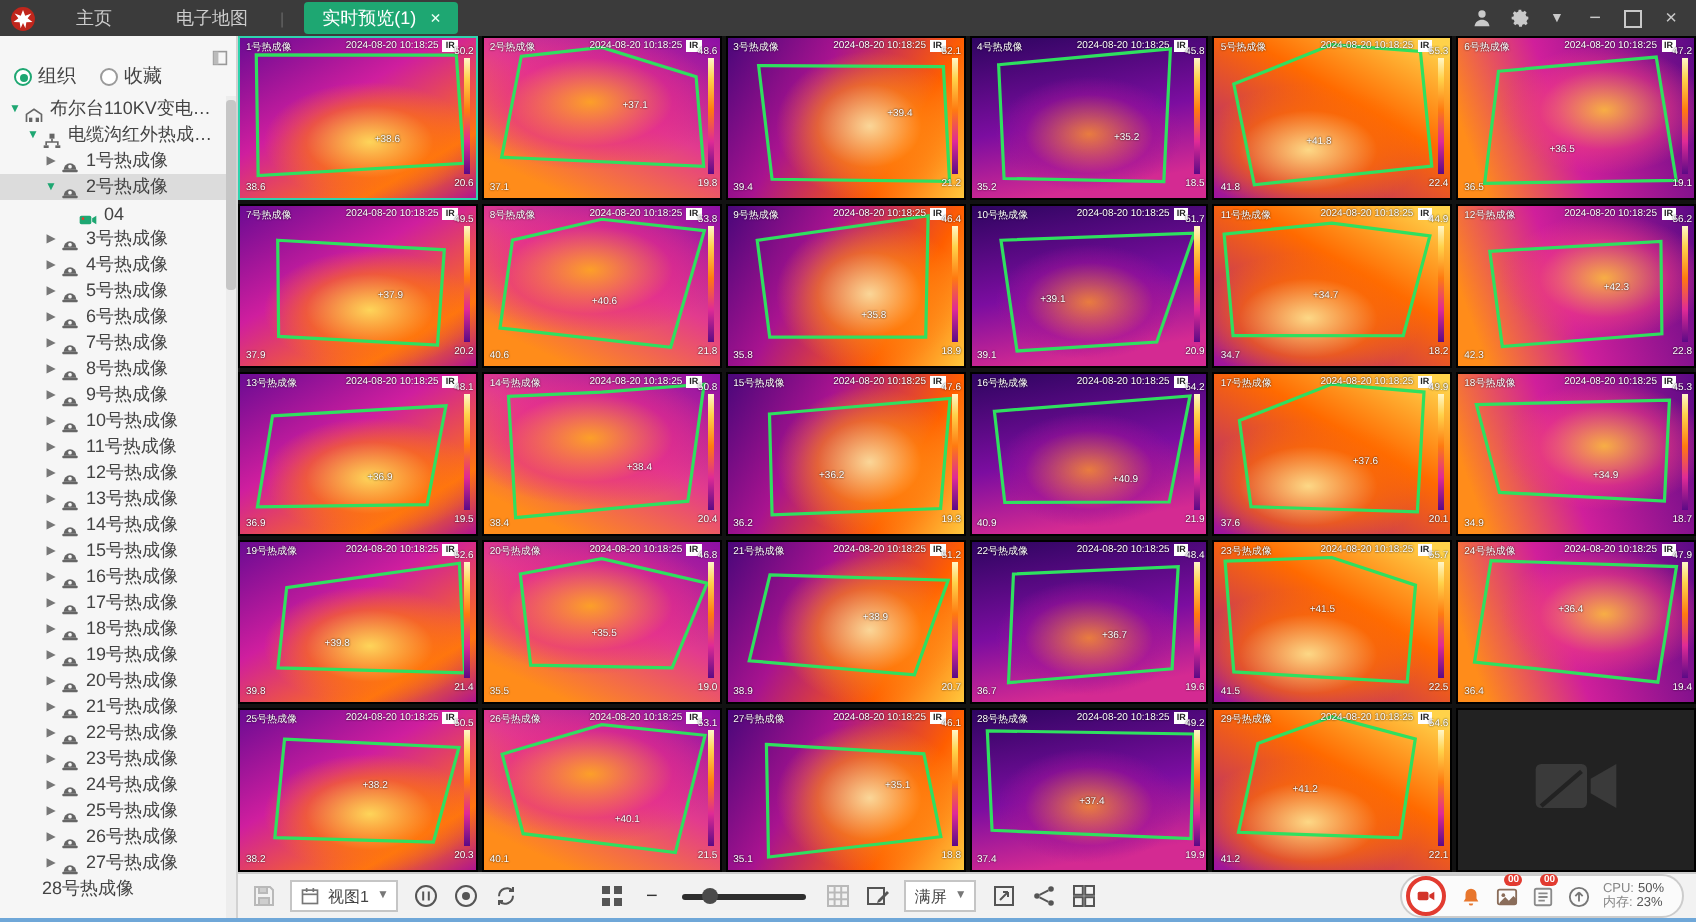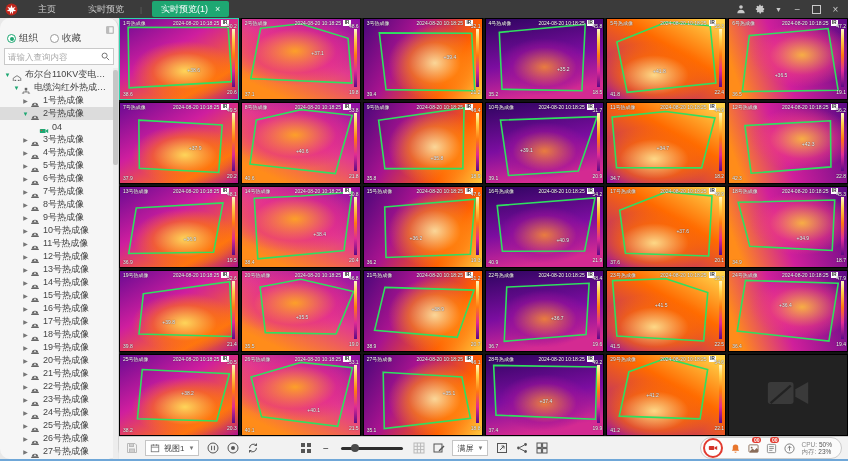--- a/index.html
+++ b/index.html
@@ -16,21 +16,21 @@
   .tab.active .x{font-size:9px;color:#eafff4;}
   .win-controls{margin-left:auto;display:flex;align-items:center;gap:8px;padding-right:7px;color:#c9c9c9;}
   .wicon{width:11px;height:11px;display:flex;align-items:center;justify-content:center;font-size:10px;}
   .restore-box{width:7px;height:7px;border:1px solid #c9c9c9;}
 
   
   .content{flex:1;display:flex;min-height:0;}
   .bottomline{flex:0 0 2px;background:#6fa7d8;}
 
   
-  .sidebar{width:118px;flex:0 0 118px;background:#f6f6f6;border-right:1px solid #d2d2d2;display:flex;flex-direction:column;min-height:0;border-radius:10px;}
+  .sidebar{width:118px;flex:0 0 118px;background:#f6f6f6;border-right:1px solid #d2d2d2;display:flex;flex-direction:column;min-height:0;}
   .side-top{display:flex;justify-content:flex-end;padding:2px 4px 0;height:10px;}
   .radios{display:flex;align-items:center;gap:12px;padding:2px 7px 3px;font-size:9.5px;color:#444;}
   .radio{display:flex;align-items:center;gap:3px;}
   .radio-dot{width:7px;height:7px;border:1px solid #1ea772;border-radius:50%;display:inline-block;position:relative;background:#fff;}
   .radio-dot.off{border-color:#9a9a9a;}
   .radio-dot.on::after{content:"";position:absolute;inset:1.5px;background:#1ea772;border-radius:50%;}
   .search{margin:0 4px 3px;display:flex;align-items:center;border:1px solid #c9c9c9;background:#fff;height:15px;}
   .search input{border:0;outline:0;flex:1;font-size:8.5px;padding:0 3px;min-width:0;color:#333;background:transparent;}
   .search input::placeholder{color:#aaa;}
   .tree{flex:1;overflow:hidden;position:relative;}
@@ -90,21 +90,21 @@
 <div class="app">
 
   <div class="topbar">
     <span class="logo">
       <svg viewBox="0 0 14 14">
           <circle cx="7" cy="7" r="6.4" fill="#c0261c"></circle>
           <path d="M7 2.2l1.2 3.1L11.5 4 9.5 6.6l2.6 2-3.3.2L8.3 12 7 9.2 5.7 12l-.5-3.2-3.3-.2 2.6-2L2.5 4l3.3 1.3z" fill="#fff"></path>
         </svg>
     </span>
     <span class="tab">主页</span>
-    <span class="tab">实时预览</span>
+    <span class="tab">电子地图</span>
     <span class="tabsep">|</span>
     <span class="tab active">
       <span>实时预览(1)</span>
       <span class="x">×</span>
     </span>
     <span class="win-controls">
       <span class="wicon">
         <svg viewBox="0 0 12 12" width="10" height="10">
             <circle cx="6" cy="3.6" r="2.2" fill="#c9c9c9"></circle>
             <path d="M1.5 11c.4-2.7 2.2-4 4.5-4s4.1 1.3 4.5 4z" fill="#c9c9c9"></path>
@@ -136,29 +136,20 @@
         </span>
       </div>
       <div class="radios">
         <span class="radio">
           <span class="radio-dot on"></span>
           <span>组织</span>
         </span>
         <span class="radio">
           <span class="radio-dot off"></span>
           <span>收藏</span>
-        </span>
-      </div>
-      <div class="search">
-        <input placeholder="请输入查询内容" style="">
-        <span style="padding:0 3px;display:flex;">
-          <svg viewBox="0 0 10 10" width="9" height="9">
-              <circle cx="4" cy="4" r="2.8" fill="none" stroke="#666"></circle>
-              <path d="M6.2 6.2L9 9" stroke="#666"></path>
-            </svg>
         </span>
       </div>
       <div class="tree">
         <div class="trow" style="padding-left: 3px;">
             <span class="caret open">▼</span>
             <span class="ticon"><svg viewBox="0 0 12 12" width="10" height="10">
                 <path d="M1.5 10V5l4.5-3 4.5 3v5" fill="none" stroke="#666"></path>
                 <rect x="3" y="7" width="2" height="3" fill="#666"></rect>
                 <rect x="7" y="7" width="2" height="3" fill="#666"></rect>
               </svg></span>

